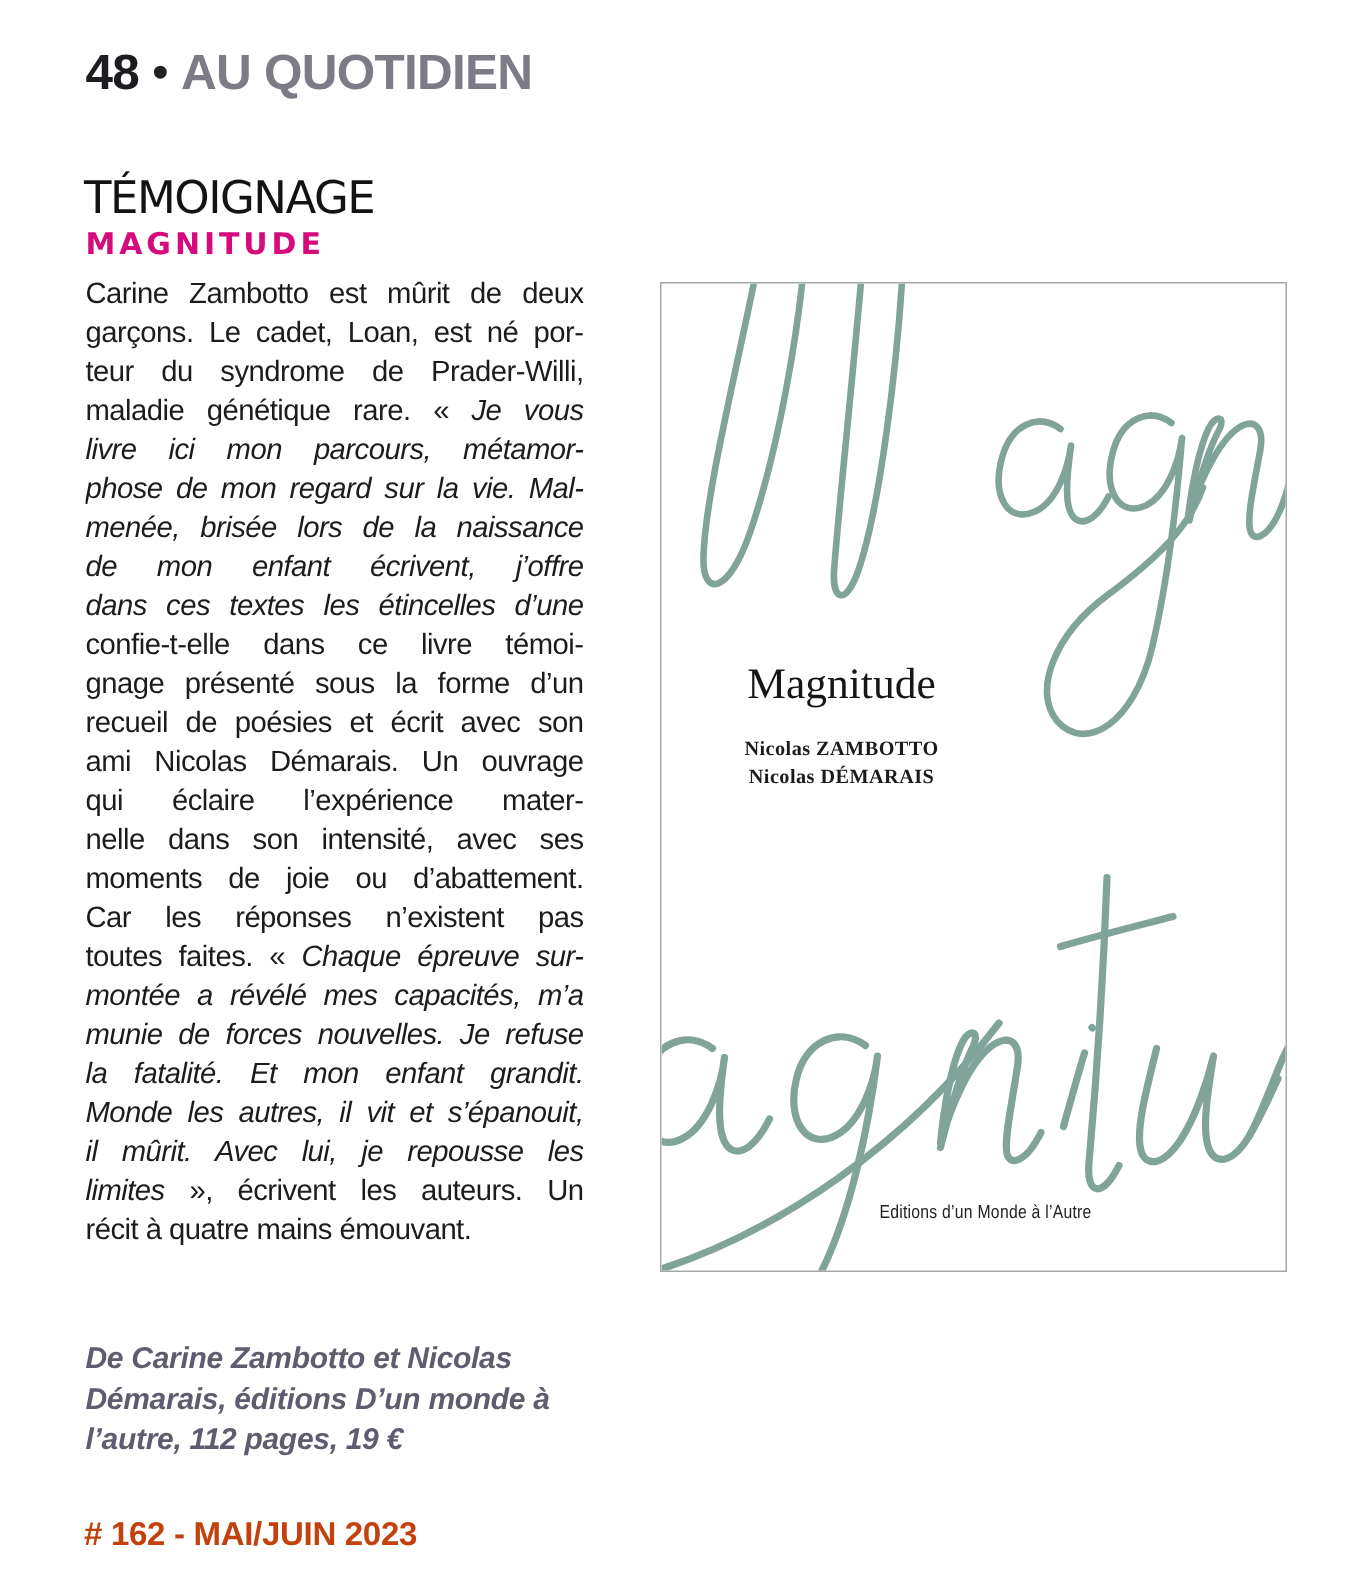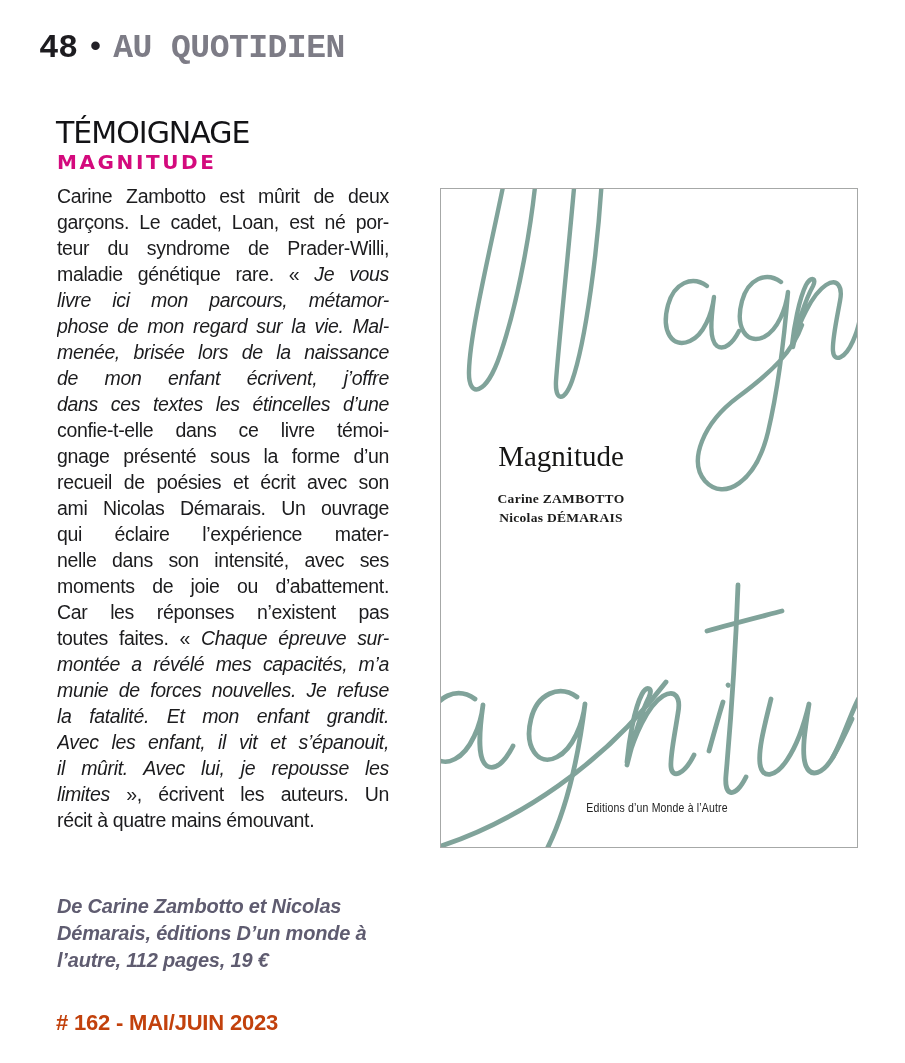--- a/index.html
+++ b/index.html
@@ -1,20 +1,20 @@
 <!DOCTYPE html>
 <html lang="fr"><head>
 <meta charset="utf-8">
 <style>
   html,body{margin:0;padding:0;background:#fff;}
   .page{position:relative;width:905px;height:1063px;background:#ffffff;overflow:hidden;
         font-family:"Liberation Sans",sans-serif;color:#1d1d1f;}
 
   
-  .hdr{position:absolute;left:39px;top:30px;font-family:Liberation Mono, monospace;
+  .hdr{position:absolute;left:57px;top:30px;font-family:Liberation Sans, sans-serif;
        font-weight:bold;font-size:33px;line-height:36px;letter-spacing:-0.5px;white-space:nowrap;}
   .hdr .num{color:#1d1c20;}
   .hdr .dot{color:#232127;margin:0 9px;font-size:30px;vertical-align:1px;}
   .hdr .sec{color:#7d7c86;}
 
   
   .kicker{position:absolute;left:56px;top:116px;font-family:"DejaVu Sans",sans-serif;
           font-weight:normal;font-size:30px;line-height:34px;letter-spacing:-1px;color:#131316;}
   .subtitle{position:absolute;left:57px;top:150px;font-family:"DejaVu Sans",sans-serif;
             font-weight:bold;font-size:20px;line-height:24px;letter-spacing:2.6px;color:#d40a7d;}
@@ -77,21 +77,21 @@
       <div class="bline"><span>recueil de poésies et écrit avec son</span></div>
       <div class="bline"><span>ami Nicolas Démarais. Un ouvrage</span></div>
       <div class="bline"><span>qui éclaire l’expérience mater-</span></div>
       <div class="bline"><span>nelle dans son intensité, avec ses</span></div>
       <div class="bline"><span>moments de joie ou d’abattement.</span></div>
       <div class="bline"><span>Car les réponses n’existent pas</span></div>
       <div class="bline"><span>toutes faites. « </span><span class="it">Chaque épreuve sur-</span></div>
       <div class="bline"><span class="it">montée a révélé mes capacités, m’a</span></div>
       <div class="bline"><span class="it">munie de forces nouvelles. Je refuse</span></div>
       <div class="bline"><span class="it">la fatalité. Et mon enfant grandit.</span></div>
-      <div class="bline"><span class="it">Avec les enfant, il vit et s’épanouit,</span></div>
+      <div class="bline"><span class="it">Monde les autres, il vit et s’épanouit,</span></div>
       <div class="bline"><span class="it">il mûrit. Avec lui, je repousse les</span></div>
       <div class="bline"><span class="it">limites</span><span> », écrivent les auteurs. Un</span></div>
       <div class="bline last"><span>récit à quatre mains émouvant.</span></div>
     </div>
 
   <div class="credits">De Carine Zambotto et Nicolas
 Démarais, éditions D’un monde à
 l’autre, 112 pages, 19 €</div>
 
   <div class="footer"># 162 - MAI/JUIN 2023</div>
@@ -118,19 +118,19 @@
         <path d="M 287 138 L 287.3 138.3"></path>
         <path d="M 297 38 C 295 92 290 172 285 228 C 283 250 294 252 305 230"></path>
         <path d="M 266 84 C 290 77 318 70 341 64"></path>
         <path d="M 330 152 C 324 177 317 202 319 217 C 321 232 334 231 346 213 C 356 198 364 174 368 157 C 364 182 360 207 365 219 C 370 231 382 227 392 210 C 399 198 406 183 411 172"></path>
         <path d="M 392 210 C 404 188 414 152 424 142"></path>
       </g>
     </svg>
 
     <div class="cover-title">Magnitude</div>
     <div class="cover-authors">
-      <div>Carine ZAMBOTTO</div>
+      <div>Nicolas ZAMBOTTO</div>
       <div>Nicolas DÉMARAIS</div>
     </div>
     <div class="cover-pub">Editions d’un Monde à l’Autre</div>
   </div>
 
 </div>
 
 </body></html>

